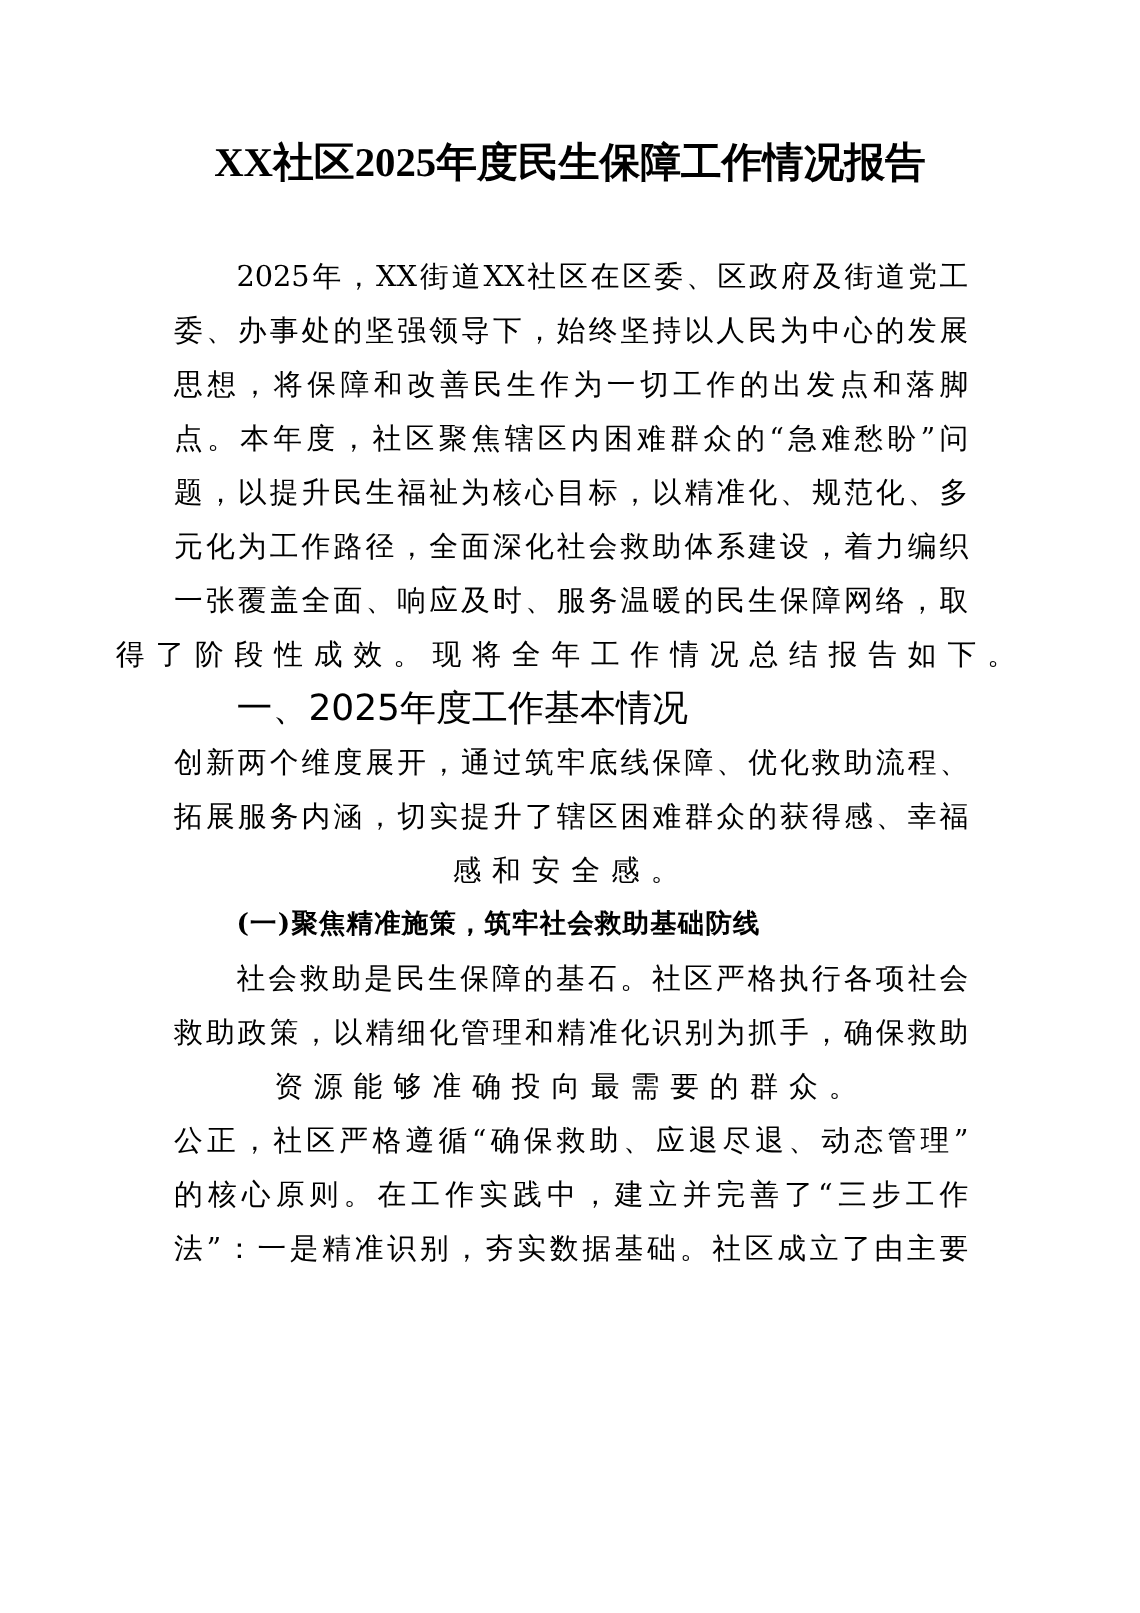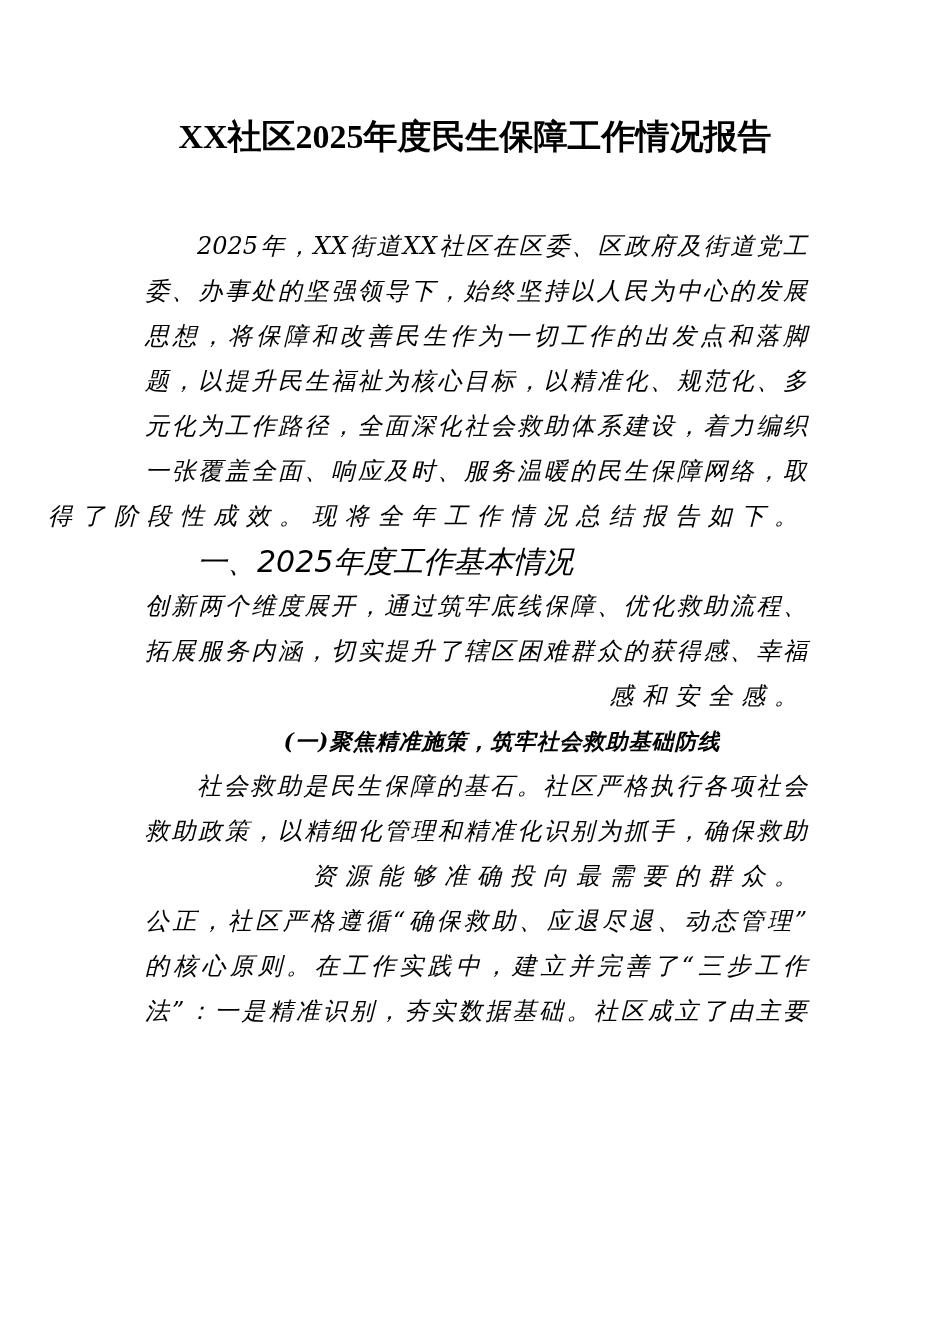--- a/index.html
+++ b/index.html
@@ -32,34 +32,33 @@
       font-size: 34px;
       line-height: 48px;
       font-weight: bold;
       font-family: "Liberation Serif", "DejaVu Serif", serif;
       letter-spacing: 0px;
       white-space: nowrap;
     }
     .body {
       position: absolute;
       left: 145px;
-      top: 224px;
+      top: 208px;
       width: 662px;
-      font-style: italic;
     }
     .line {
       display: flex;
       justify-content: space-between;
       height: 45px;
       line-height: 45px;
       font-size: 24px;
       white-space: nowrap;
     }
     .line.last {
-      justify-content: flex-end;
+      justify-content: center;
     }
     .line.indent {
       padding-left: 52px;
     }
     .line.last span.txt {
       letter-spacing: 9px;
     }
     .line span.txt {
       display: block;
       width: 100%;
@@ -80,41 +79,43 @@
     }
     .heading2 {
       font-family: "DejaVu Serif", "Liberation Serif", serif;
       font-size: 22px;
       font-weight: bold;
       padding-left: 52px;
       height: 45px;
       line-height: 45px;
       white-space: nowrap;
       letter-spacing: 1px;
-      text-align: center;
     }
   </style>
 </head>
 <body>
 
 <div class="page">
 
   <div class="title">XX社区2025年度民生保障工作情况报告</div>
 
   <div class="body">
 
     <div>
       <div class="line indent">
           <span class="txt">2025年，XX街道XX社区在区委、区政府及街道党工</span>
         </div>
       <div class="line">
           <span class="txt">委、办事处的坚强领导下，始终坚持以人民为中心的发展</span>
         </div>
       <div class="line">
           <span class="txt">思想，将保障和改善民生作为一切工作的出发点和落脚</span>
+        </div>
+      <div class="line">
+          <span class="txt">点。本年度，社区聚焦辖区内困难群众的“急难愁盼”问</span>
         </div>
       <div class="line">
           <span class="txt">题，以提升民生福祉为核心目标，以精准化、规范化、多</span>
         </div>
       <div class="line">
           <span class="txt">元化为工作路径，全面深化社会救助体系建设，着力编织</span>
         </div>
       <div class="line">
           <span class="txt">一张覆盖全面、响应及时、服务温暖的民生保障网络，取</span>
         </div>

